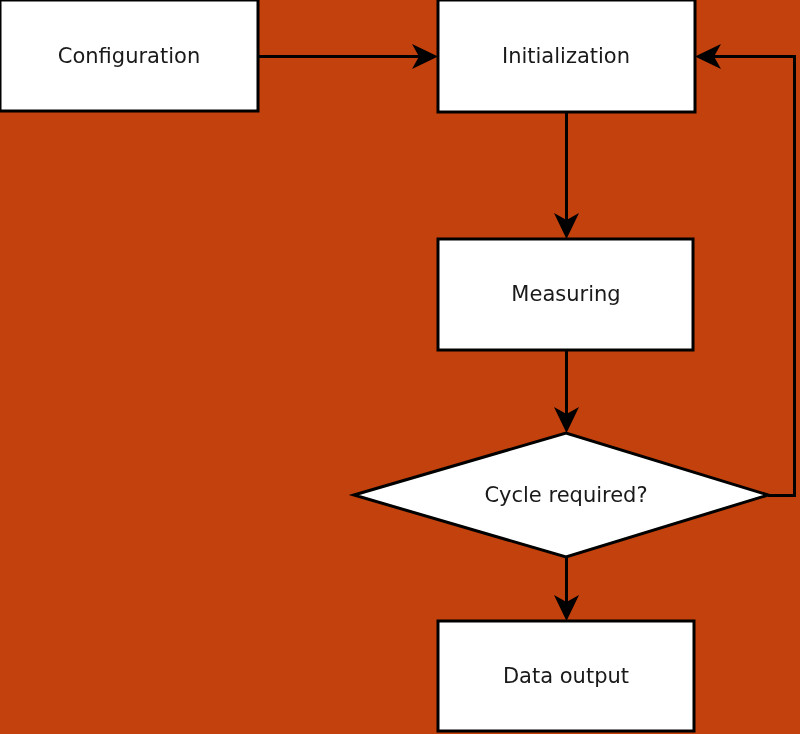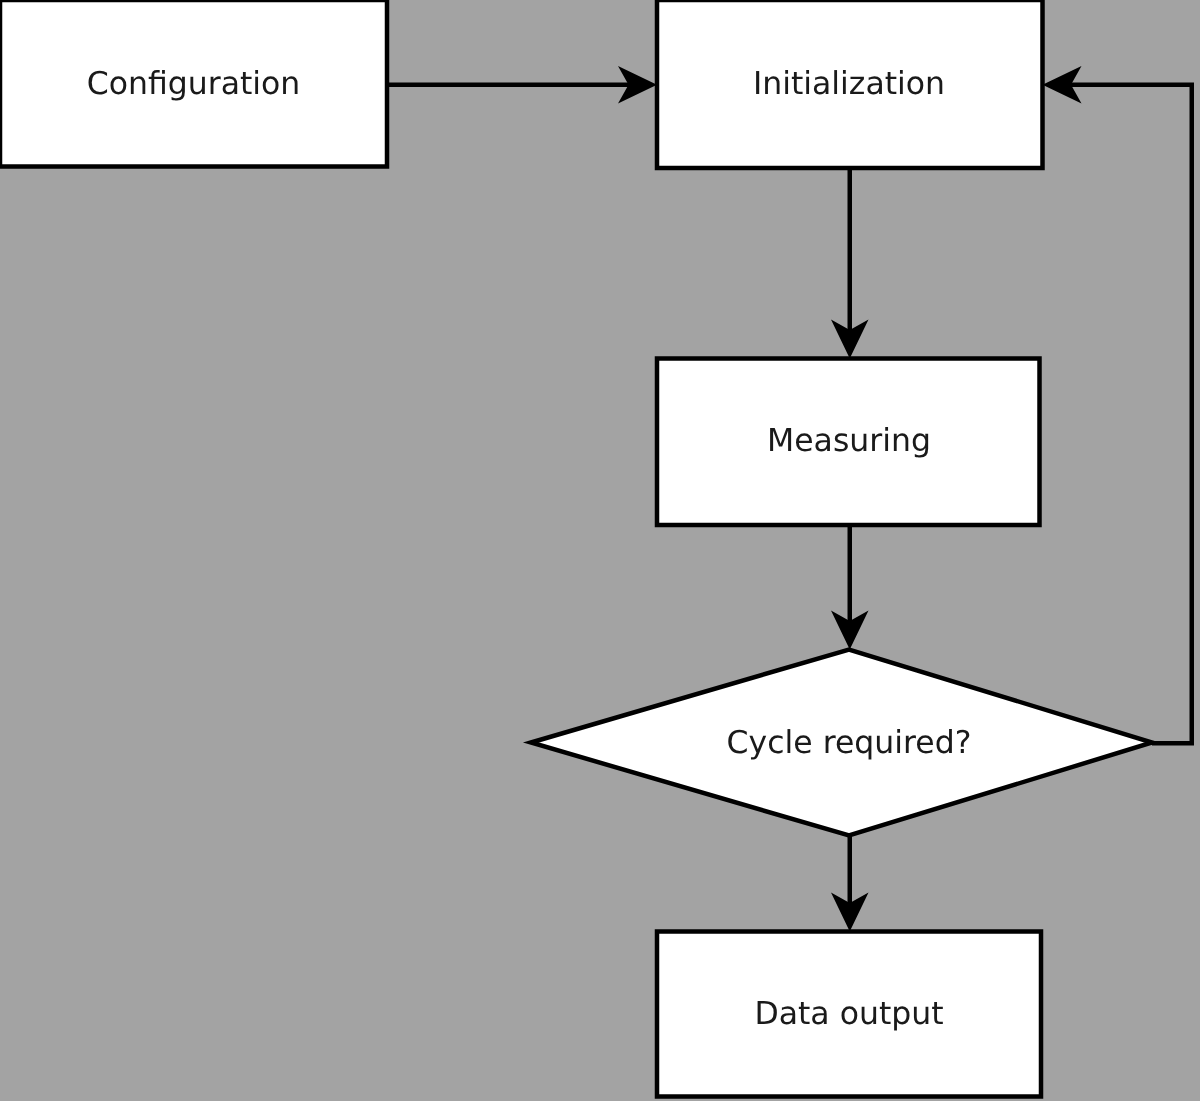--- a/index.html
+++ b/index.html
@@ -8,21 +8,21 @@
     padding: 0;
     background: #ffffff;
   }
   body {
     font-family: "DejaVu Sans", sans-serif;
   }
   #canvas {
     position: relative;
     width: 800px;
     height: 734px;
-    background: #a3a3a3;
+    background: #c2410c;
     overflow: hidden;
   }
   #flow-svg {
     position: absolute;
     top: 0;
     left: 0;
     width: 800px;
     height: 734px;
     display: block;
   }

